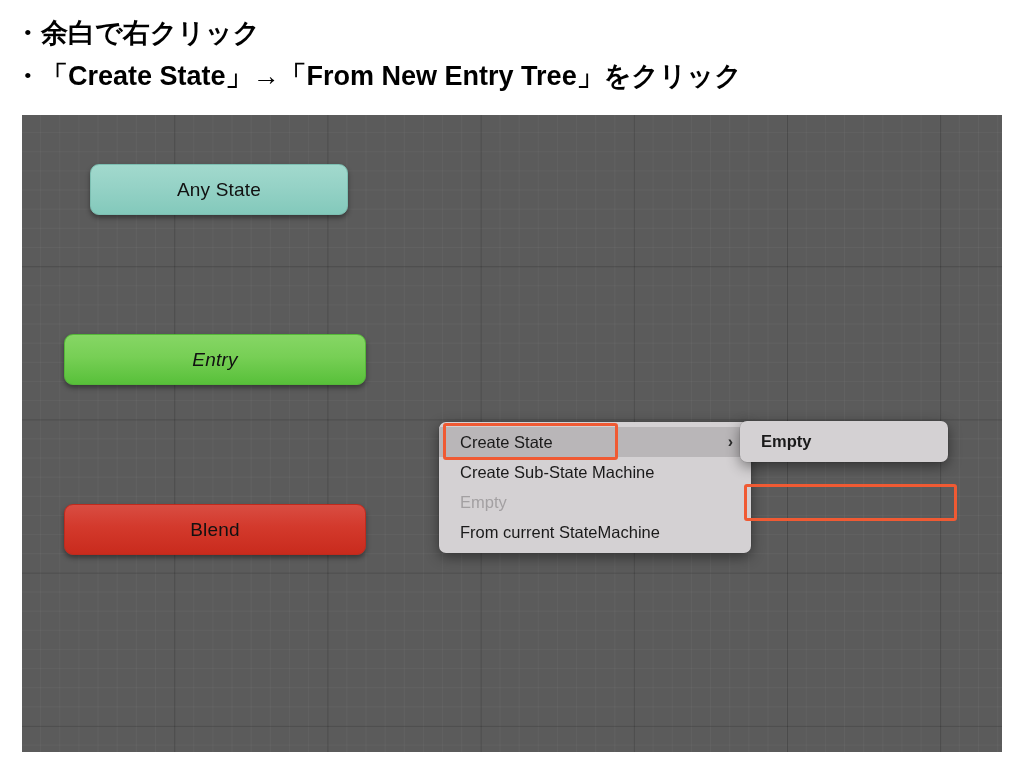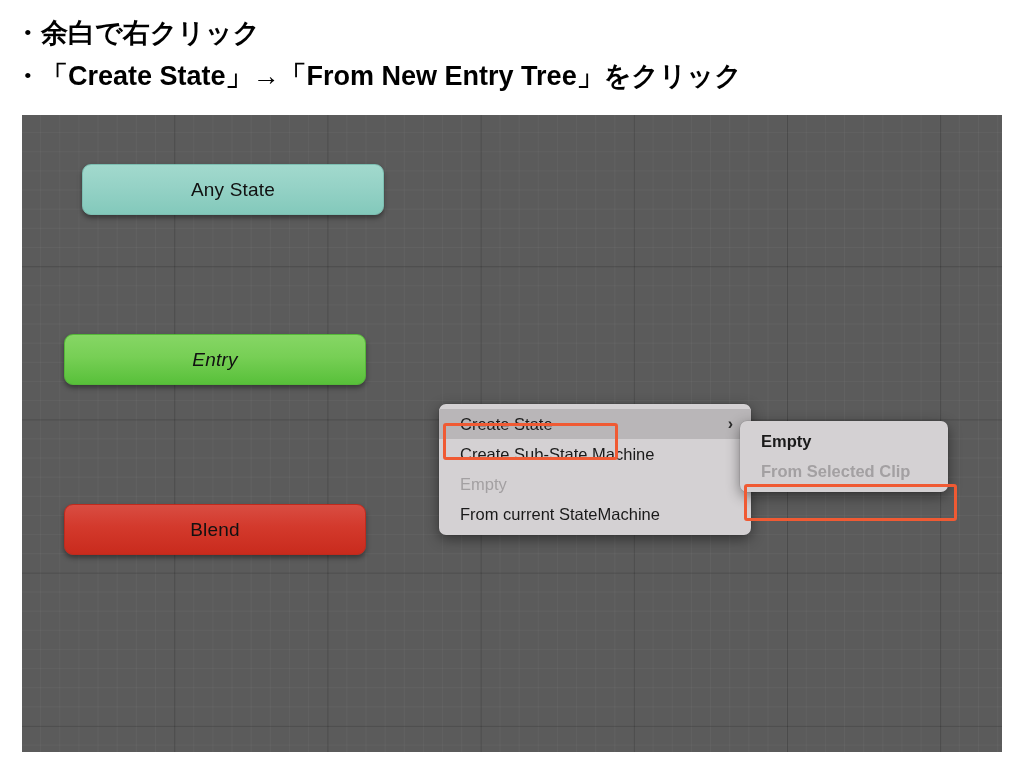--- a/index.html
+++ b/index.html
@@ -76,23 +76,23 @@
     box-sizing: border-box;
   }
   .state-node .state-label {
     font-size: 19px;
     color: #111111;
     font-family: "Liberation Sans", "DejaVu Sans", sans-serif;
     letter-spacing: 0.2px;
   }
 
   #node-any-state {
-    left: 60px;
+    left: 68px;
     top: 49px;
-    width: 302px;
+    width: 258px;
     height: 51px;
     background: linear-gradient(to bottom, #a2d9cd 0%, #95d2c6 45%, #83c9bb 100%);
     border: 1px solid #7cbfb2;
   }
   #node-entry {
     left: 42px;
     top: 219px;
     width: 302px;
     height: 51px;
     background: linear-gradient(to bottom, #86d665 0%, #77cf55 45%, #58c03a 100%);
@@ -113,21 +113,21 @@
     position: absolute;
     background: #d4d1d3;
     border-radius: 7px;
     box-shadow: 0 4px 14px rgba(0,0,0,0.45), 0 0 0 0.5px rgba(0,0,0,0.12);
     padding: 5px 0 6px 0;
     box-sizing: border-box;
   }
 
   #ctx-main {
     left: 417px;
-    top: 289px;
+    top: 307px;
     width: 312px;
   }
   #ctx-sub {
     left: 718px;
     top: 306px;
     width: 208px;
     font-weight: bold;
   }
 
   .ctx-item {
@@ -229,21 +229,18 @@
       <span>From current StateMachine</span>
     </div>
   </div>
 
   <div id="ctx-sub" class="ctx-menu">
 
     <div class="ctx-item">
       <span>Empty</span>
     </div>
 
-    <div class="ctx-item disabled">
-      <span>From Selected Clip</span>
-    </div>
 
   </div>
 </div>
 
 <div id="red-box-create-state" class="red-box"></div>
 <div id="red-box-blend-tree" class="red-box"></div>
 
 </body></html>

